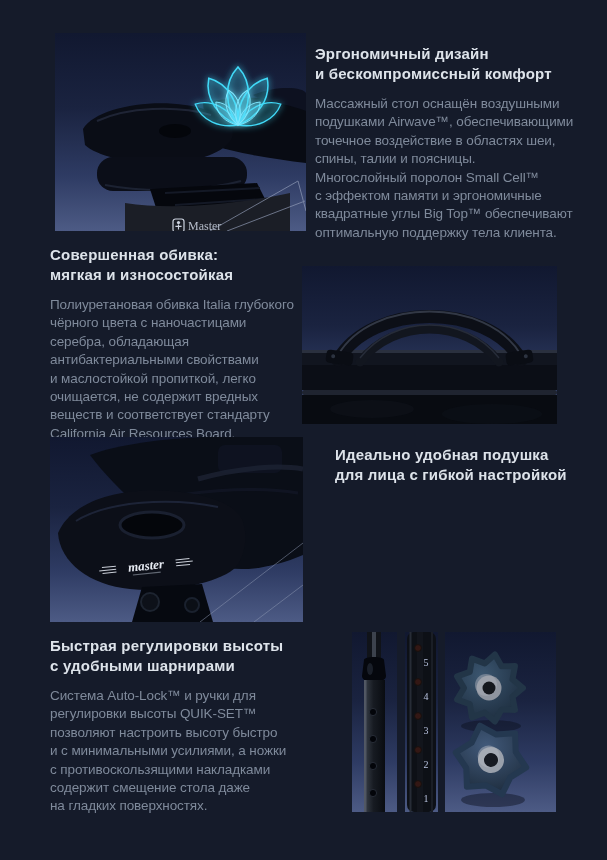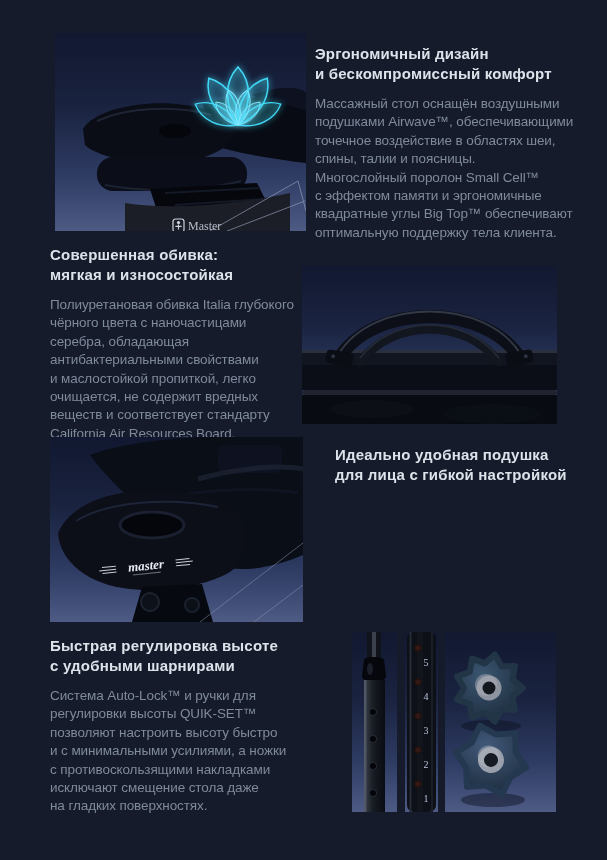--- a/index.html
+++ b/index.html
@@ -191,28 +191,28 @@
       </g>
     </svg>
   </div>
 
   <div class="text-block tb3">
     <h3>Идеально удобная подушка
 для лица с гибкой настройкой</h3>
   </div>
 
   <div class="text-block tb4">
-    <h3>Быстрая регулировка высоте
+    <h3>Быстрая регулировки высоты
 с удобными шарнирами</h3>
     <p>Система Auto-Lock™ и ручки для
 регулировки высоты QUIK-SET™
 позволяют настроить высоту быстро
 и с минимальными усилиями, а ножки
 с противоскользящими накладками
-исключают смещение стола даже
+содержит смещение стола даже
 на гладких поверхностях.</p>
   </div>
 
   <div class="photo ph-leg-a">
     <svg viewBox="0 0 45 180">
       <defs>
         <linearGradient id="legGrad" x1="0" y1="0" x2="1" y2="0">
           <stop offset="0" stop-color="#3a414b"></stop>
           <stop offset="0.45" stop-color="#171b22"></stop>
           <stop offset="1" stop-color="#090c11"></stop>

